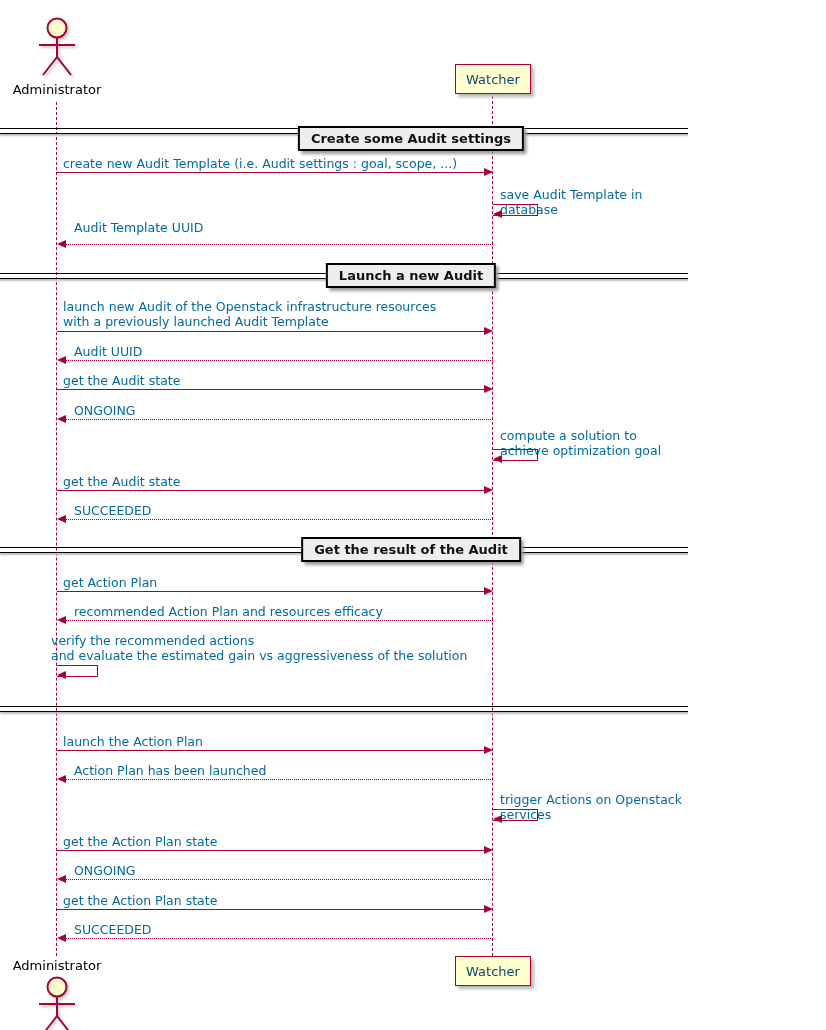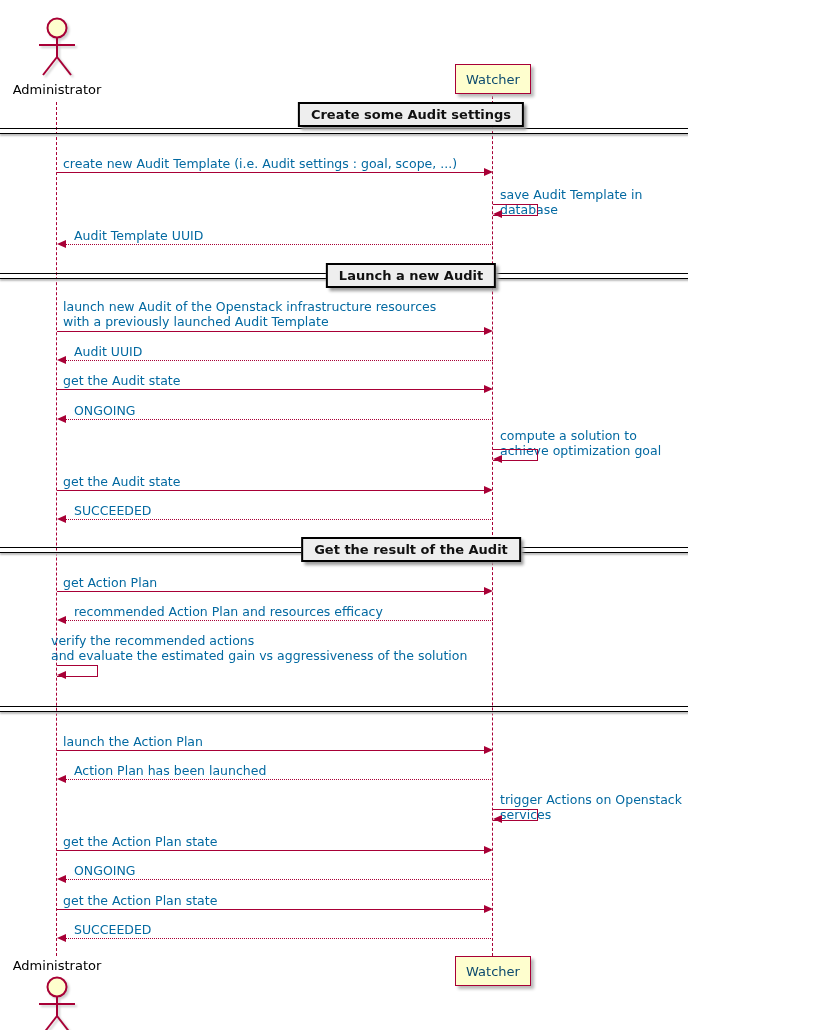--- a/index.html
+++ b/index.html
@@ -56,31 +56,31 @@
     <line x1="20" y1="20.5" x2="20" y2="40" stroke="#A80036" stroke-width="2"></line>
     <line x1="2" y1="28" x2="38" y2="28" stroke="#A80036" stroke-width="2"></line>
     <line x1="20" y1="40" x2="6" y2="58" stroke="#A80036" stroke-width="2"></line>
     <line x1="20" y1="40" x2="34" y2="58" stroke="#A80036" stroke-width="2"></line>
   </svg>
   <div class="actor-label" style="left:-13px; top:68px;">Administrator</div>
 
   <div class="pbox" style="left:455px; top:50px;">Watcher</div>
 
   <div class="dlines" style="top:114px;"></div>
-  <div class="dbox" style="top:88px;">Create some Audit settings</div>
+  <div class="dbox" style="top:112px;">Create some Audit settings</div>
 
   <div class="txt" style="left:63px; top:143px;">create new Audit Template (i.e. Audit settings : goal, scope, ...)</div>
   <div class="arr" style="left:57px; top:158px; width:427px;"></div>
   <div class="hr" style="left:484px; top:154px;"></div>
 
   <div class="txt" style="left:500px; top:174px;">save Audit Template in database</div>
   <div class="loop" style="left:493px; top:190px; width:44px;"></div>
   <div class="hl" style="left:493px; top:196px;"></div>
 
-  <div class="txt" style="left:74px; top:215px;">Audit Template UUID</div>
+  <div class="txt" style="left:74px; top:207px;">Audit Template UUID</div>
   <div class="arr dot" style="left:66px; top:230px; width:427px;"></div>
   <div class="hl" style="left:57px; top:226px;"></div>
 
   <div class="dlines" style="top:259px;"></div>
   <div class="dbox" style="top:249px;">Launch a new Audit</div>
 
   <div class="txt" style="left:63px; top:286px;">launch new Audit of the Openstack infrastructure resources
 with a previously launched Audit Template</div>
   <div class="arr" style="left:57px; top:317px; width:427px;"></div>
   <div class="hr" style="left:484px; top:313px;"></div>

